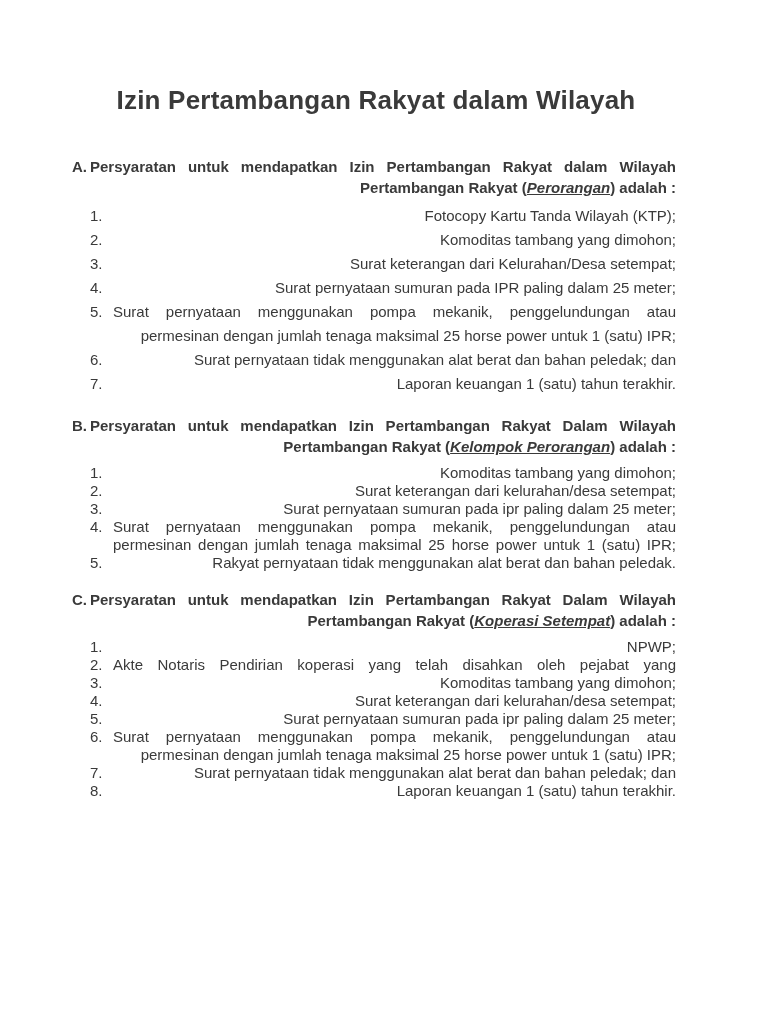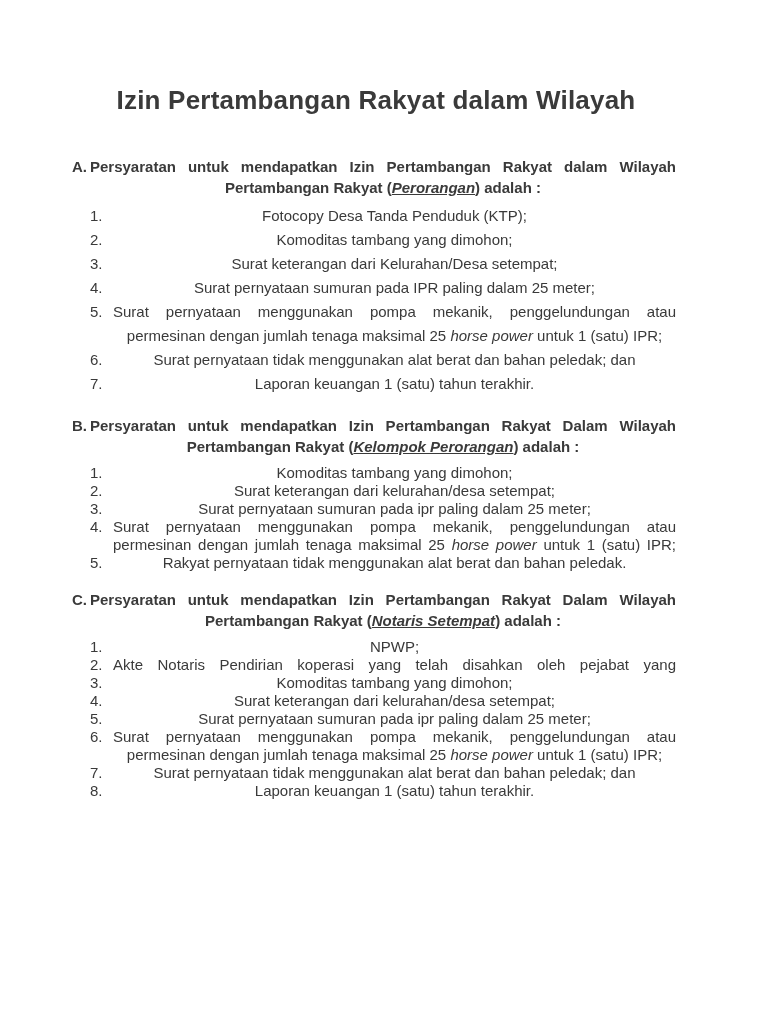--- a/index.html
+++ b/index.html
@@ -41,42 +41,42 @@
 
   .heading {
     display: flex;
     font-weight: 700;
     font-size: 15px;
     line-height: 21px;
   }
   .heading .label { flex: 0 0 18px; }
   .heading-lines { flex: 1 1 auto; min-width: 0; }
 
-  .line { text-align: center; }
+  .line { text-align: right; }
   .line.stretch {
     text-align: justify;
     text-align-last: justify;
   }
 
   .items {
     list-style: none;
     margin: 0;
     padding: 0 0 0 18px;
   }
   .item { display: flex; }
   .num { flex: 0 0 23px; }
   .item-lines { flex: 1 1 auto; min-width: 0; }
 
   .sec-wide .items { margin-top: 6px; }
   .sec-wide .item .line, .sec-wide .num { line-height: 24px; }
 
   .sec-single .items { margin-top: 7px; }
   .sec-single .item .line, .sec-single .num { line-height: 18px; }
 
-  .it { font-style: italic; }
+  .it { }
   .em-u { font-style: italic; text-decoration: underline; }
 </style>
 </head>
 <body>
 
 <div class="page" style="color: rgb(58, 58, 58); background: rgb(255, 255, 255);">
   <h1 class="title">
     <span class="title-line">Izin Pertambangan Rakyat dalam Wilayah</span>
   </h1>
   <div class="content" id="sections">
@@ -85,21 +85,21 @@
       <span class="label">A.</span>
       <div class="heading-lines">
             <div class="line stretch"><span>Persyaratan untuk mendapatkan Izin Pertambangan Rakyat dalam Wilayah</span></div>
             <div class="line"><span>Pertambangan Rakyat (</span><span class="em-u">Perorangan</span><span>) adalah :</span></div>
           </div>
     </div>
     <ol class="items">
           <li class="item">
     <span class="num">1.</span>
     <div class="item-lines">
-              <div class="line"><span>Fotocopy Desa Tanda Penduduk (KTP);</span></div>
+              <div class="line"><span>Fotocopy Kartu Tanda Wilayah (KTP);</span></div>
             </div>
   </li>
           <li class="item">
     <span class="num">2.</span>
     <div class="item-lines">
               <div class="line"><span>Komoditas tambang yang dimohon;</span></div>
             </div>
   </li>
           <li class="item">
     <span class="num">3.</span>
@@ -174,21 +174,21 @@
               <div class="line"><span>Rakyat pernyataan tidak menggunakan alat berat dan bahan peledak.</span></div>
             </div>
   </li>
         </ol>
   </section>
       <section class="section sec-single sec-c">
     <div class="heading">
       <span class="label">C.</span>
       <div class="heading-lines">
             <div class="line stretch"><span>Persyaratan untuk mendapatkan Izin Pertambangan Rakyat Dalam Wilayah</span></div>
-            <div class="line"><span>Pertambangan Rakyat (</span><span class="em-u">Notaris Setempat</span><span>) adalah :</span></div>
+            <div class="line"><span>Pertambangan Rakyat (</span><span class="em-u">Koperasi Setempat</span><span>) adalah :</span></div>
           </div>
     </div>
     <ol class="items">
           <li class="item">
     <span class="num">1.</span>
     <div class="item-lines">
               <div class="line"><span>NPWP;</span></div>
             </div>
   </li>
           <li class="item">

